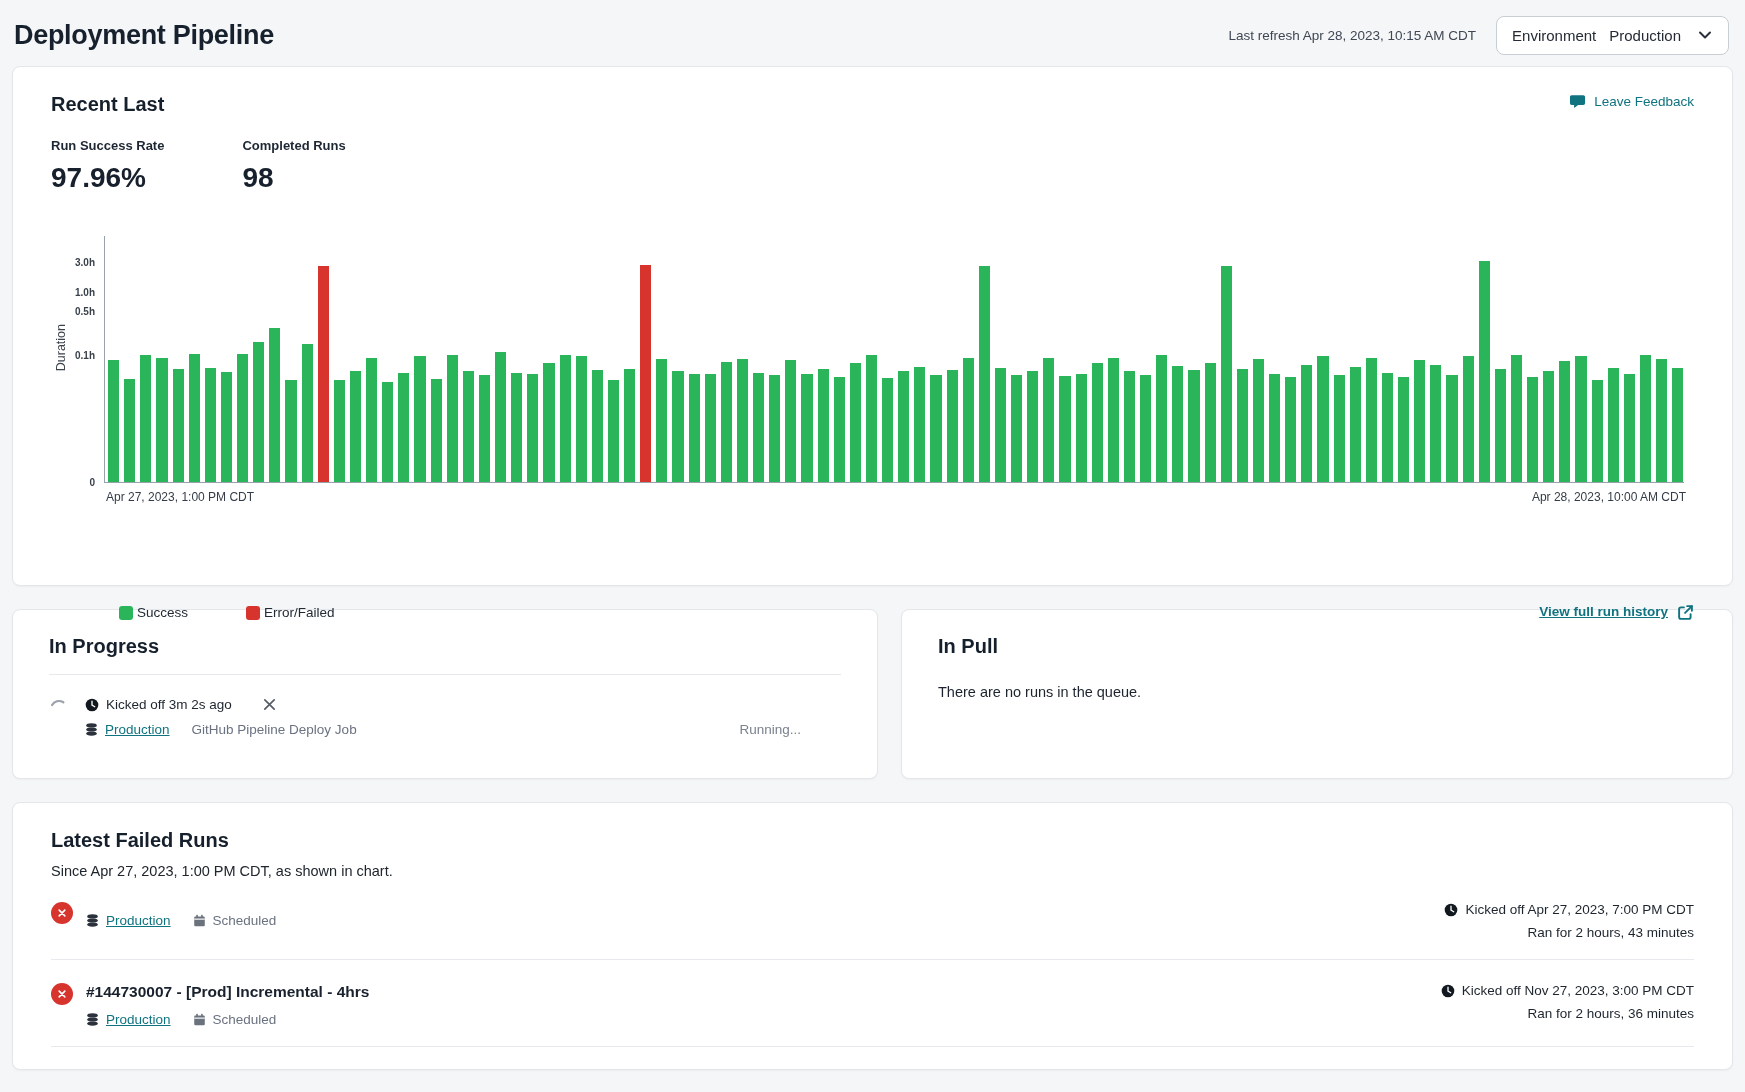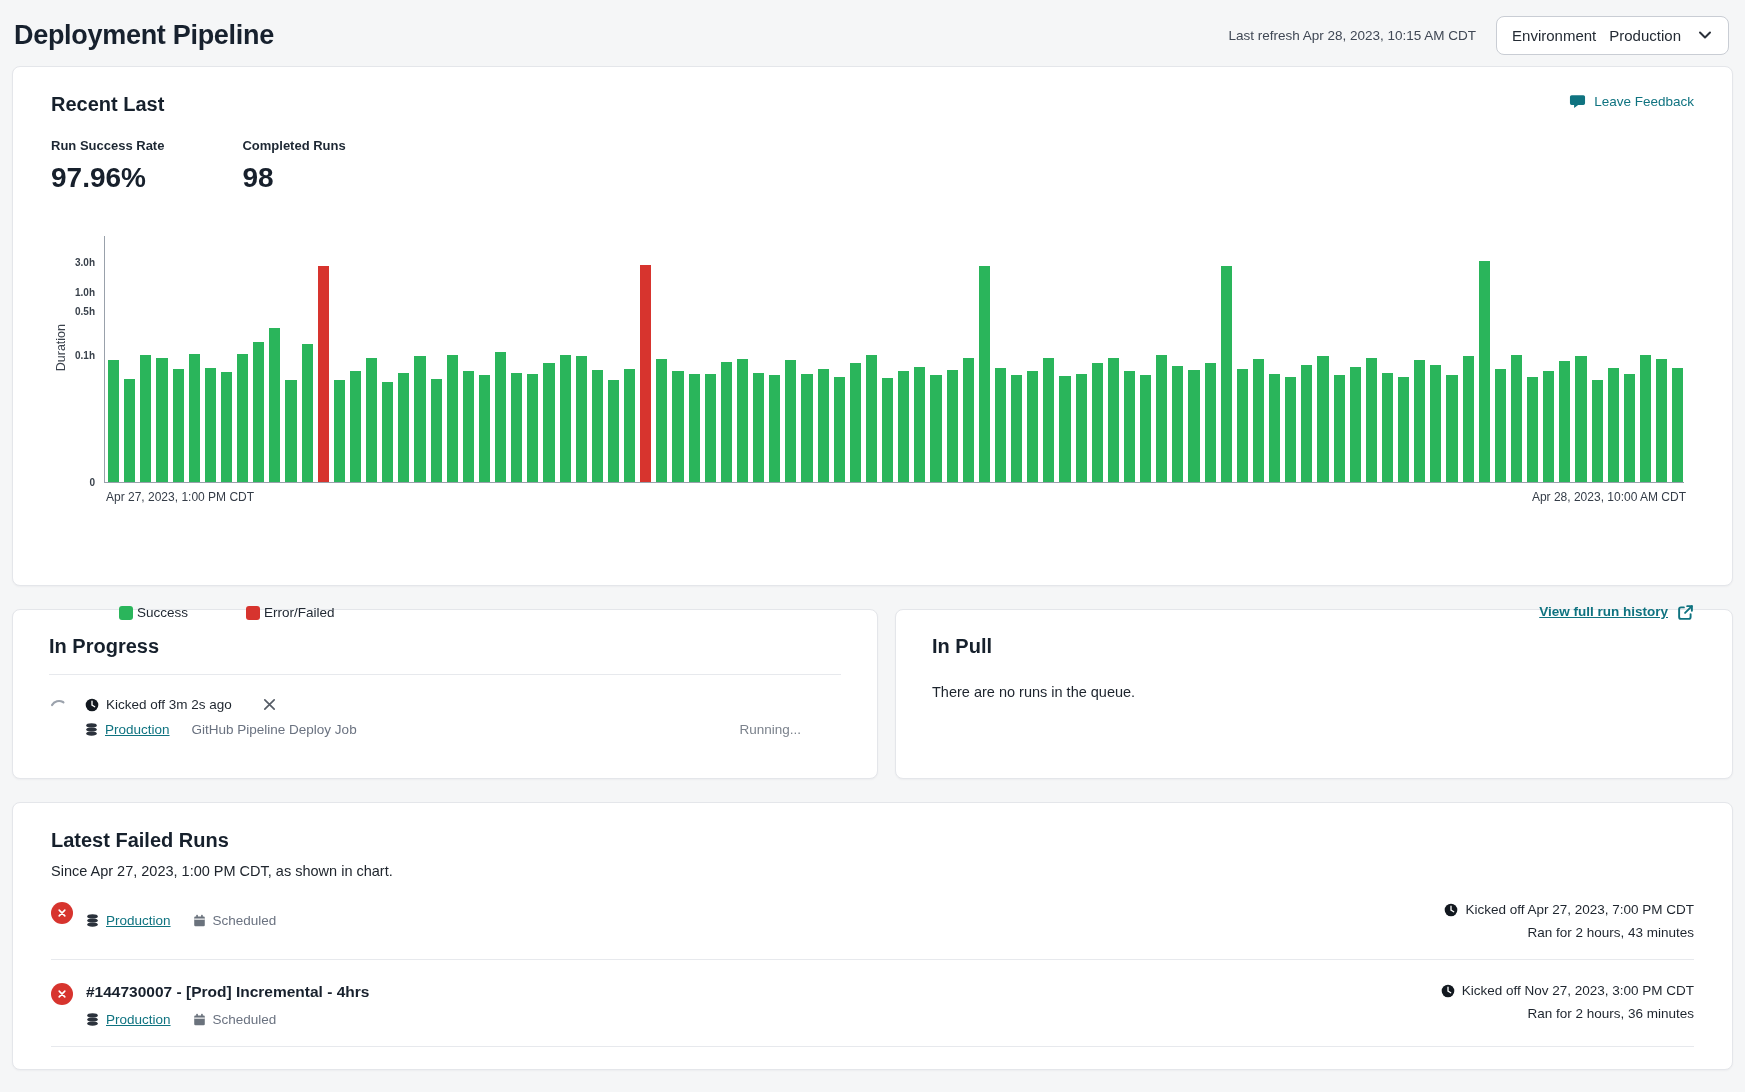--- a/index.html
+++ b/index.html
@@ -57,21 +57,21 @@
   .x-label.start { left: 55px; }
   .x-label.end { right: 8px; }
   
   .legend-row { display: flex; justify-content: space-between; align-items: center; margin-top: 68px; }
   .legend { display: flex; gap: 28px; margin-left: 38px; }
   .legend-item { display: flex; align-items: flex-end; gap: 4px; font-size: 13.5px; color: #222a34; padding-left: 30px; }
   .swatch { width: 14px; height: 14px; border-radius: 3px; display: inline-block; }
   .history-link { display: flex; align-items: flex-start; gap: 9px; color: #0f7380; font-size: 13.5px; font-weight: 700; cursor: pointer; }
   .history-link .lbl { text-decoration: underline; }
   
-  .mid-row { display: flex; gap: 17px; }
+  .mid-row { display: flex; gap: 23px; }
   .progress-card { width: 866px; flex: 0 0 auto; height: 170px; padding: 25px 36px; }
   .queue-card { flex: 1 1 auto; height: 170px; padding: 25px 36px; }
   .divider { border: none; border-top: 1px solid #e7e9ed; margin-top: 16px; }
   .run-row { display: flex; margin-top: 22px; }
   .run-icon-col { width: 36px; padding-top: 2px; }
   .run-main { flex: 1 1 auto; }
   .run-line1 { display: flex; align-items: center; }
   .run-title { font-size: 15.5px; font-weight: 700; color: #18212d; flex: 1 1 auto; }
   .kicked { display: flex; align-items: center; gap: 7px; font-size: 13.5px; color: #1e252e; white-space: nowrap; }
   .close-btn { margin-left: 30px; cursor: pointer; display: inline-flex; }

